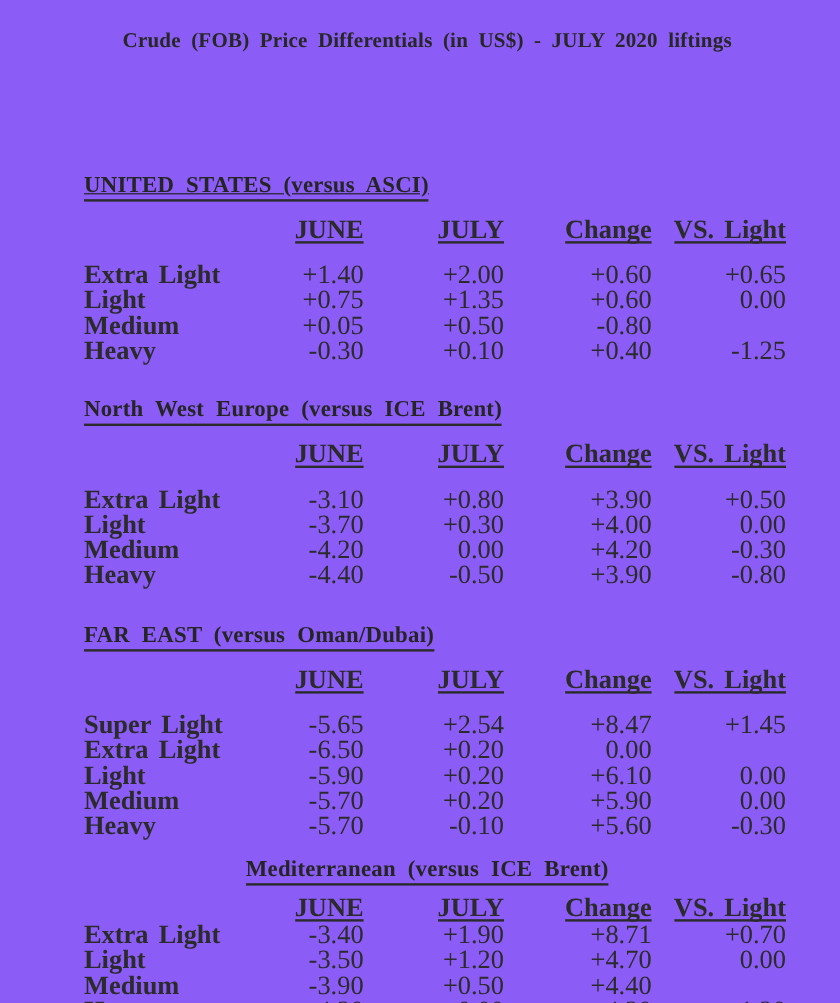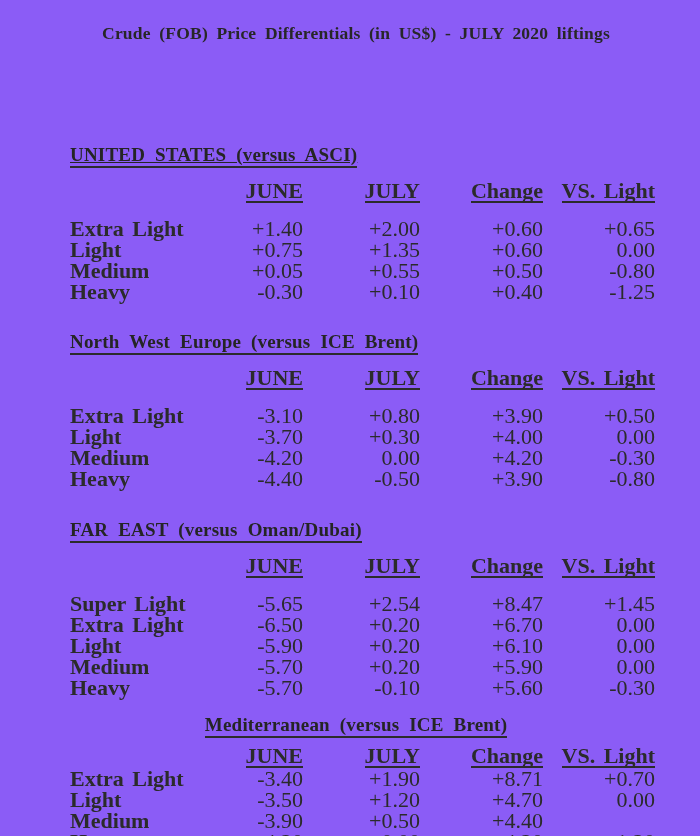--- a/index.html
+++ b/index.html
@@ -90,21 +90,20 @@
     <div class="grid data-row">
       <div class="cell label">Light</div>
       <div class="cell num">+0.75</div>
       <div class="cell num">+1.35</div>
       <div class="cell num">+0.60</div>
       <div class="cell num">0.00</div>
     </div>
     <div class="grid data-row">
       <div class="cell label">Medium</div>
       <div class="cell num">+0.05</div>
-      <div class="cell num">+0.55</div>
       <div class="cell num">+0.50</div>
       <div class="cell num">-0.80</div>
     </div>
     <div class="grid data-row">
       <div class="cell label">Heavy</div>
       <div class="cell num">-0.30</div>
       <div class="cell num">+0.10</div>
       <div class="cell num">+0.40</div>
       <div class="cell num">-1.25</div>
     </div>
@@ -162,21 +161,20 @@
       <div class="cell label">Super Light</div>
       <div class="cell num">-5.65</div>
       <div class="cell num">+2.54</div>
       <div class="cell num">+8.47</div>
       <div class="cell num">+1.45</div>
     </div>
     <div class="grid data-row">
       <div class="cell label">Extra Light</div>
       <div class="cell num">-6.50</div>
       <div class="cell num">+0.20</div>
-      <div class="cell num">+6.70</div>
       <div class="cell num">0.00</div>
     </div>
     <div class="grid data-row">
       <div class="cell label">Light</div>
       <div class="cell num">-5.90</div>
       <div class="cell num">+0.20</div>
       <div class="cell num">+6.10</div>
       <div class="cell num">0.00</div>
     </div>
     <div class="grid data-row">

